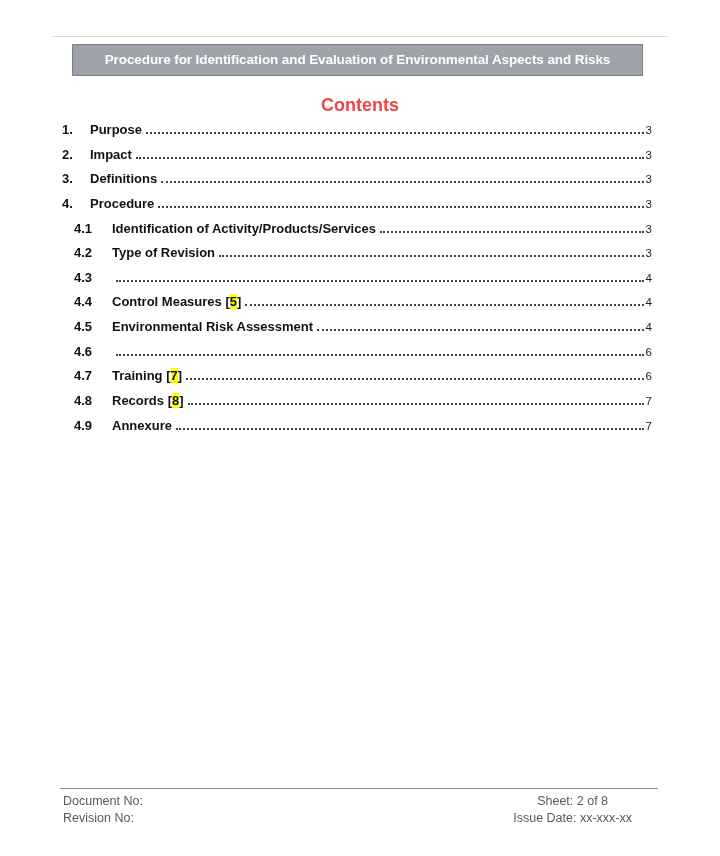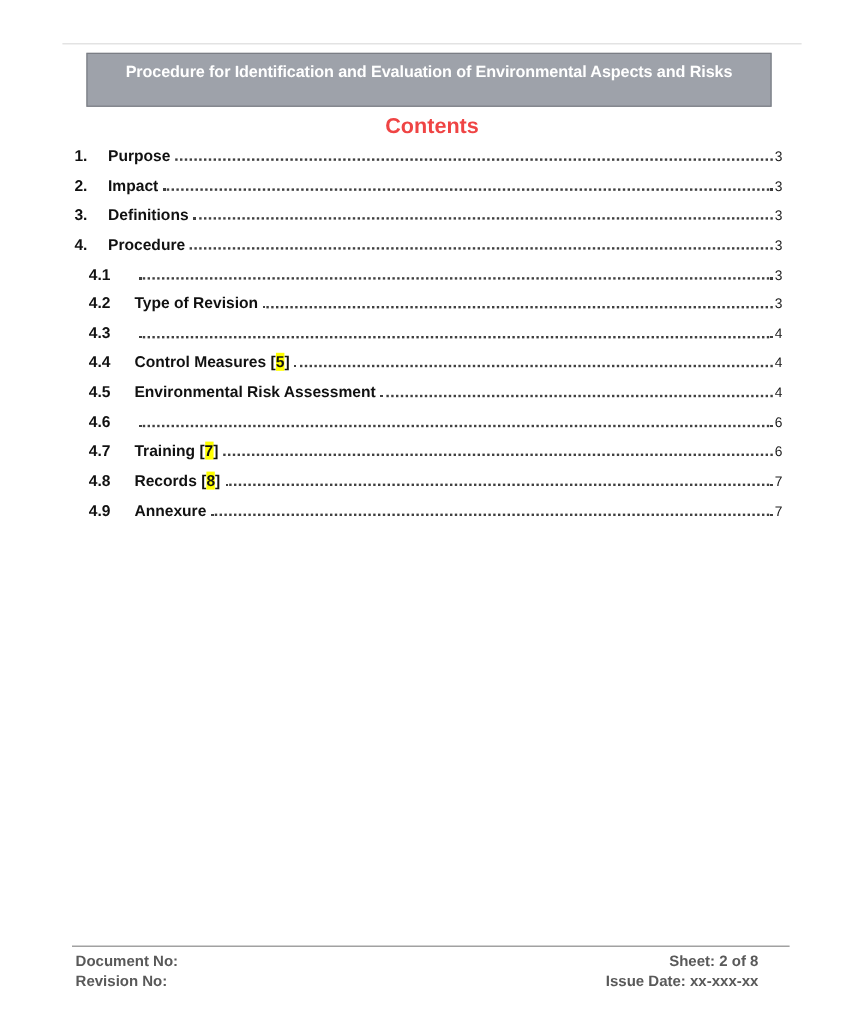--- a/index.html
+++ b/index.html
@@ -13,21 +13,21 @@
   }
 
   
   .header-rule {
     position:absolute; top:36px; left:52px; width:616px;
     border-top:1px solid #dcdcdc;
   }
 
   
   .title-banner {
-    position:absolute; top:44px; left:72px; width:571px; height:45px;
+    position:absolute; top:44px; left:72px; width:571px; height:32px;
     background:#9EA2AA;
     border:1px solid #7B7E85;
     color:#ffffff;
     font-weight:700;
     font-size:13.5px;
     line-height:30px;
     text-align:center;
     letter-spacing:-0.1px;
     white-space:nowrap;
   }
@@ -72,35 +72,35 @@
     margin:0 2px 0 4px;
   }
   .toc-page {
     font-size:11.5px;
     font-weight:400;
     color:#1a1a1a;
   }
 
   
   .footer {
-    position:absolute; top:788px; left:0; width:720px;font-weight:bold;
+    position:absolute; top:788px; left:0; width:720px;
   }
   .footer-rule {
     margin-left:60px; width:598px;
     border-top:1px solid #8a8a8a;
   }
   .footer-cols {
     display:flex;
     justify-content:space-between;
     margin:4px 88px 0 63px;
     color:#595959;
     font-size:12.5px;
     line-height:17px;
   }
-  .footer-right { text-align:right; }
+  .footer-right { text-align:center; }
 </style>
 </head>
 <body>
 
 <div class="header-rule"></div>
 
 <div class="title-banner">Procedure for Identification and Evaluation of Environmental Aspects and Risks</div>
 
 <div class="contents-title">Contents</div>
 
@@ -129,20 +129,21 @@
 
   <div class="toc-row row-l1">
     <span class="toc-num">4.</span>
     <span class="toc-label">Procedure</span>
     <span class="toc-leader"></span>
     <span class="toc-page">3</span>
   </div>
 
   <div class="toc-row row-l2">
     <span class="toc-num">4.1</span>
+    <span class="toc-label">Identification of Activity/Products/Services</span>
     <span class="toc-leader"></span>
     <span class="toc-page">3</span>
   </div>
 
   <div class="toc-row row-l2">
     <span class="toc-num">4.2</span>
     <span class="toc-label">Type of Revision</span>
     <span class="toc-leader"></span>
     <span class="toc-page">3</span>
   </div>

